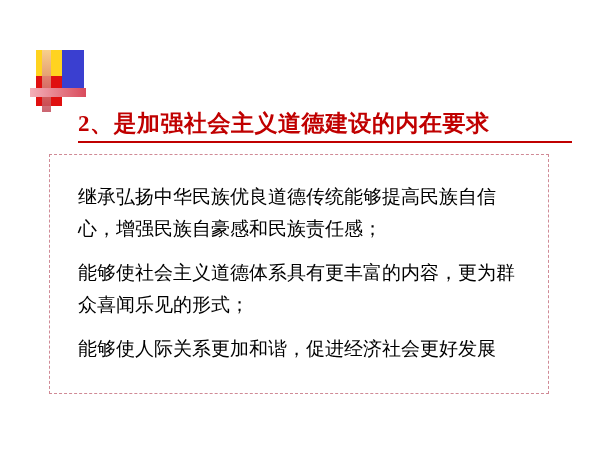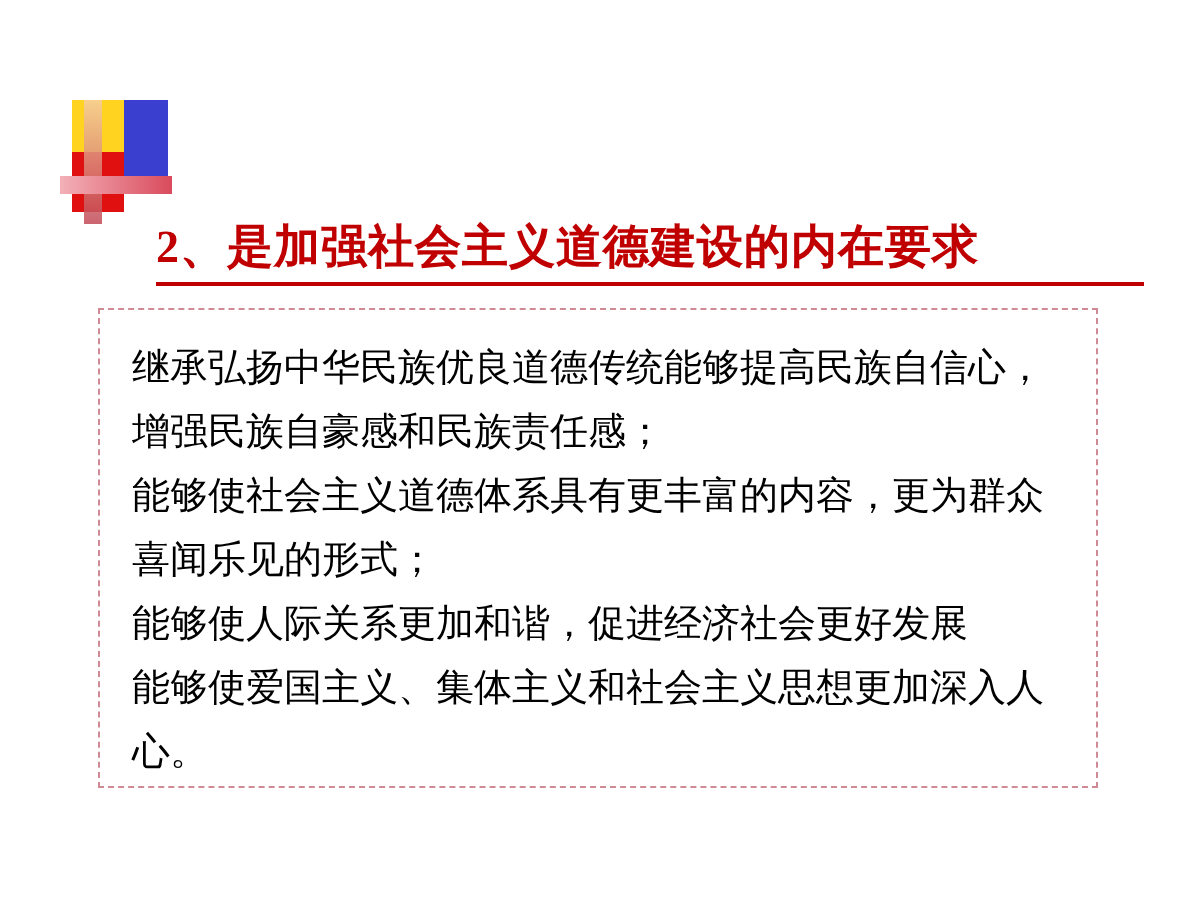--- a/index.html
+++ b/index.html
@@ -100,21 +100,21 @@
     box-sizing: border-box;
     padding: 14px 16px 10px 16px;
   }
   .body-text {
     font-size: 19px;
     line-height: 32px;
     color: #000000;
     font-family: "Liberation Serif", "DejaVu Serif", serif;
   }
   .body-text p {
-    margin: 0;
+    margin: 12px;
     padding: 0;
   }
 </style>
 </head>
 <body>
 
 <div class="slide">
 
   <div class="logo">
     <div class="sq sq-yellow"></div>
@@ -125,17 +125,16 @@
   </div>
 
   <div class="title">2、是加强社会主义道德建设的内在要求</div>
   <div class="title-rule"></div>
 
   <div class="body-box">
     <div class="body-text">
       <p>继承弘扬中华民族优良道德传统能够提高民族自信心，增强民族自豪感和民族责任感；</p>
       <p>能够使社会主义道德体系具有更丰富的内容，更为群众喜闻乐见的形式；</p>
       <p>能够使人际关系更加和谐，促进经济社会更好发展</p>
-      <p>能够使爱国主义、集体主义和社会主义思想更加深入人心。</p>
     </div>
   </div>
 
 </div>
 
 </body></html>

